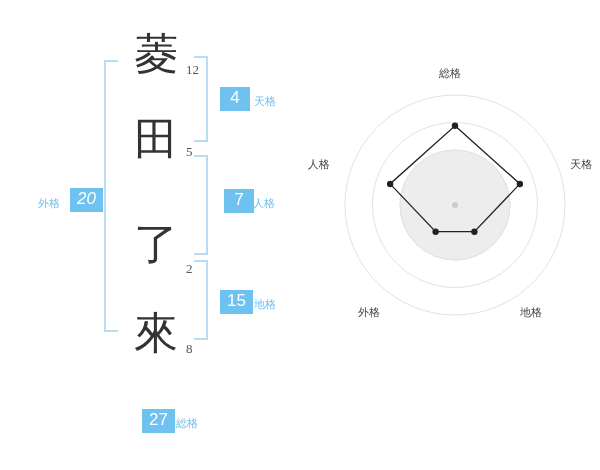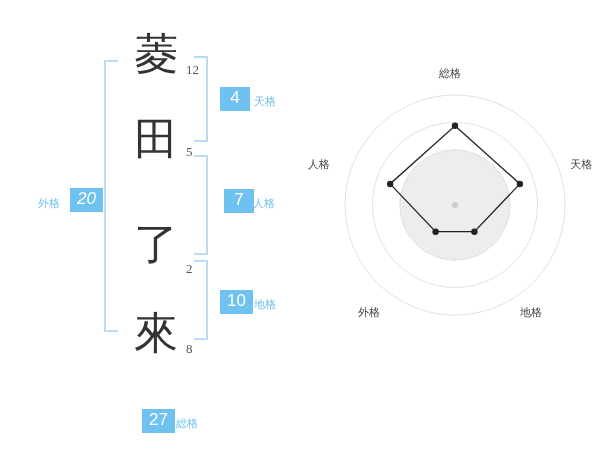--- a/index.html
+++ b/index.html
@@ -159,21 +159,21 @@
     <div class="stroke-num sn-2">5</div>
     <div class="stroke-num sn-3">2</div>
     <div class="stroke-num sn-4">8</div>
 
     <div class="badge bd-tenkaku">4</div>
     <div class="badge-label lb-tenkaku">天格</div>
 
     <div class="badge bd-jinkaku">7</div>
     <div class="badge-label lb-jinkaku">人格</div>
 
-    <div class="badge bd-chikaku">10</div>
+    <div class="badge bd-chikaku">15</div>
     <div class="badge-label lb-chikaku">地格</div>
 
     <div class="badge bd-gaikaku">20</div>
     <div class="badge-label lb-gaikaku">外格</div>
 
     <div class="badge bd-soukaku">27</div>
     <div class="badge-label lb-soukaku">総格</div>
   </div>
 
   <div class="chart-panel">

